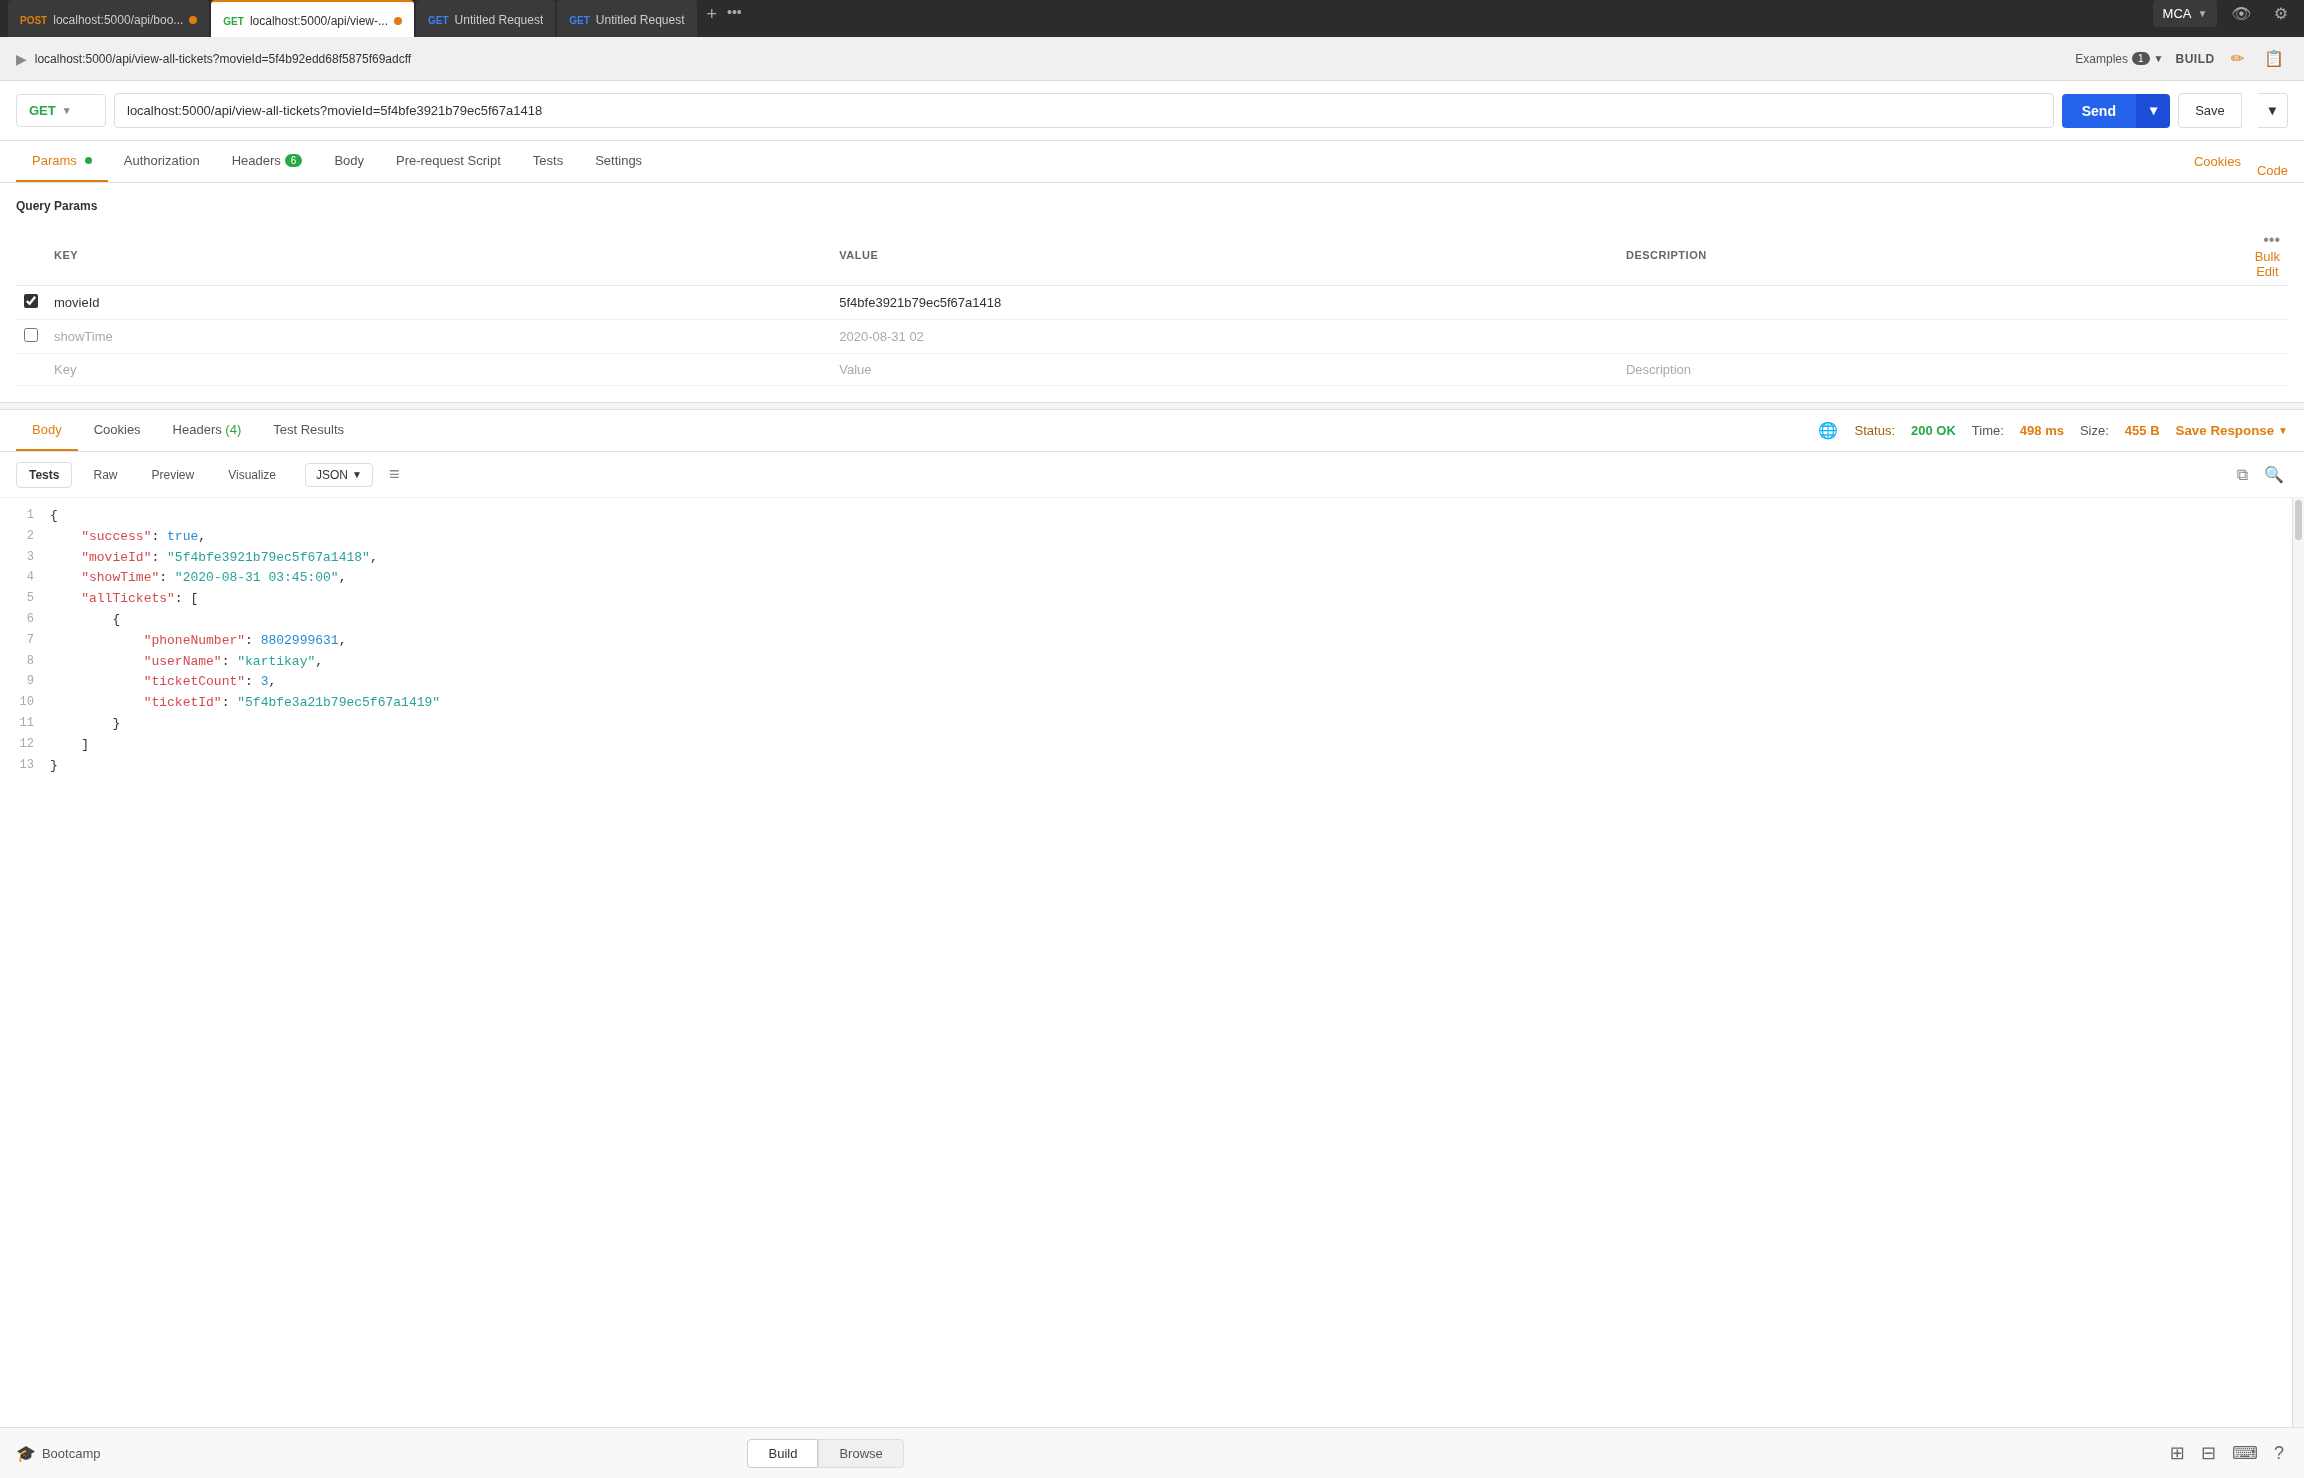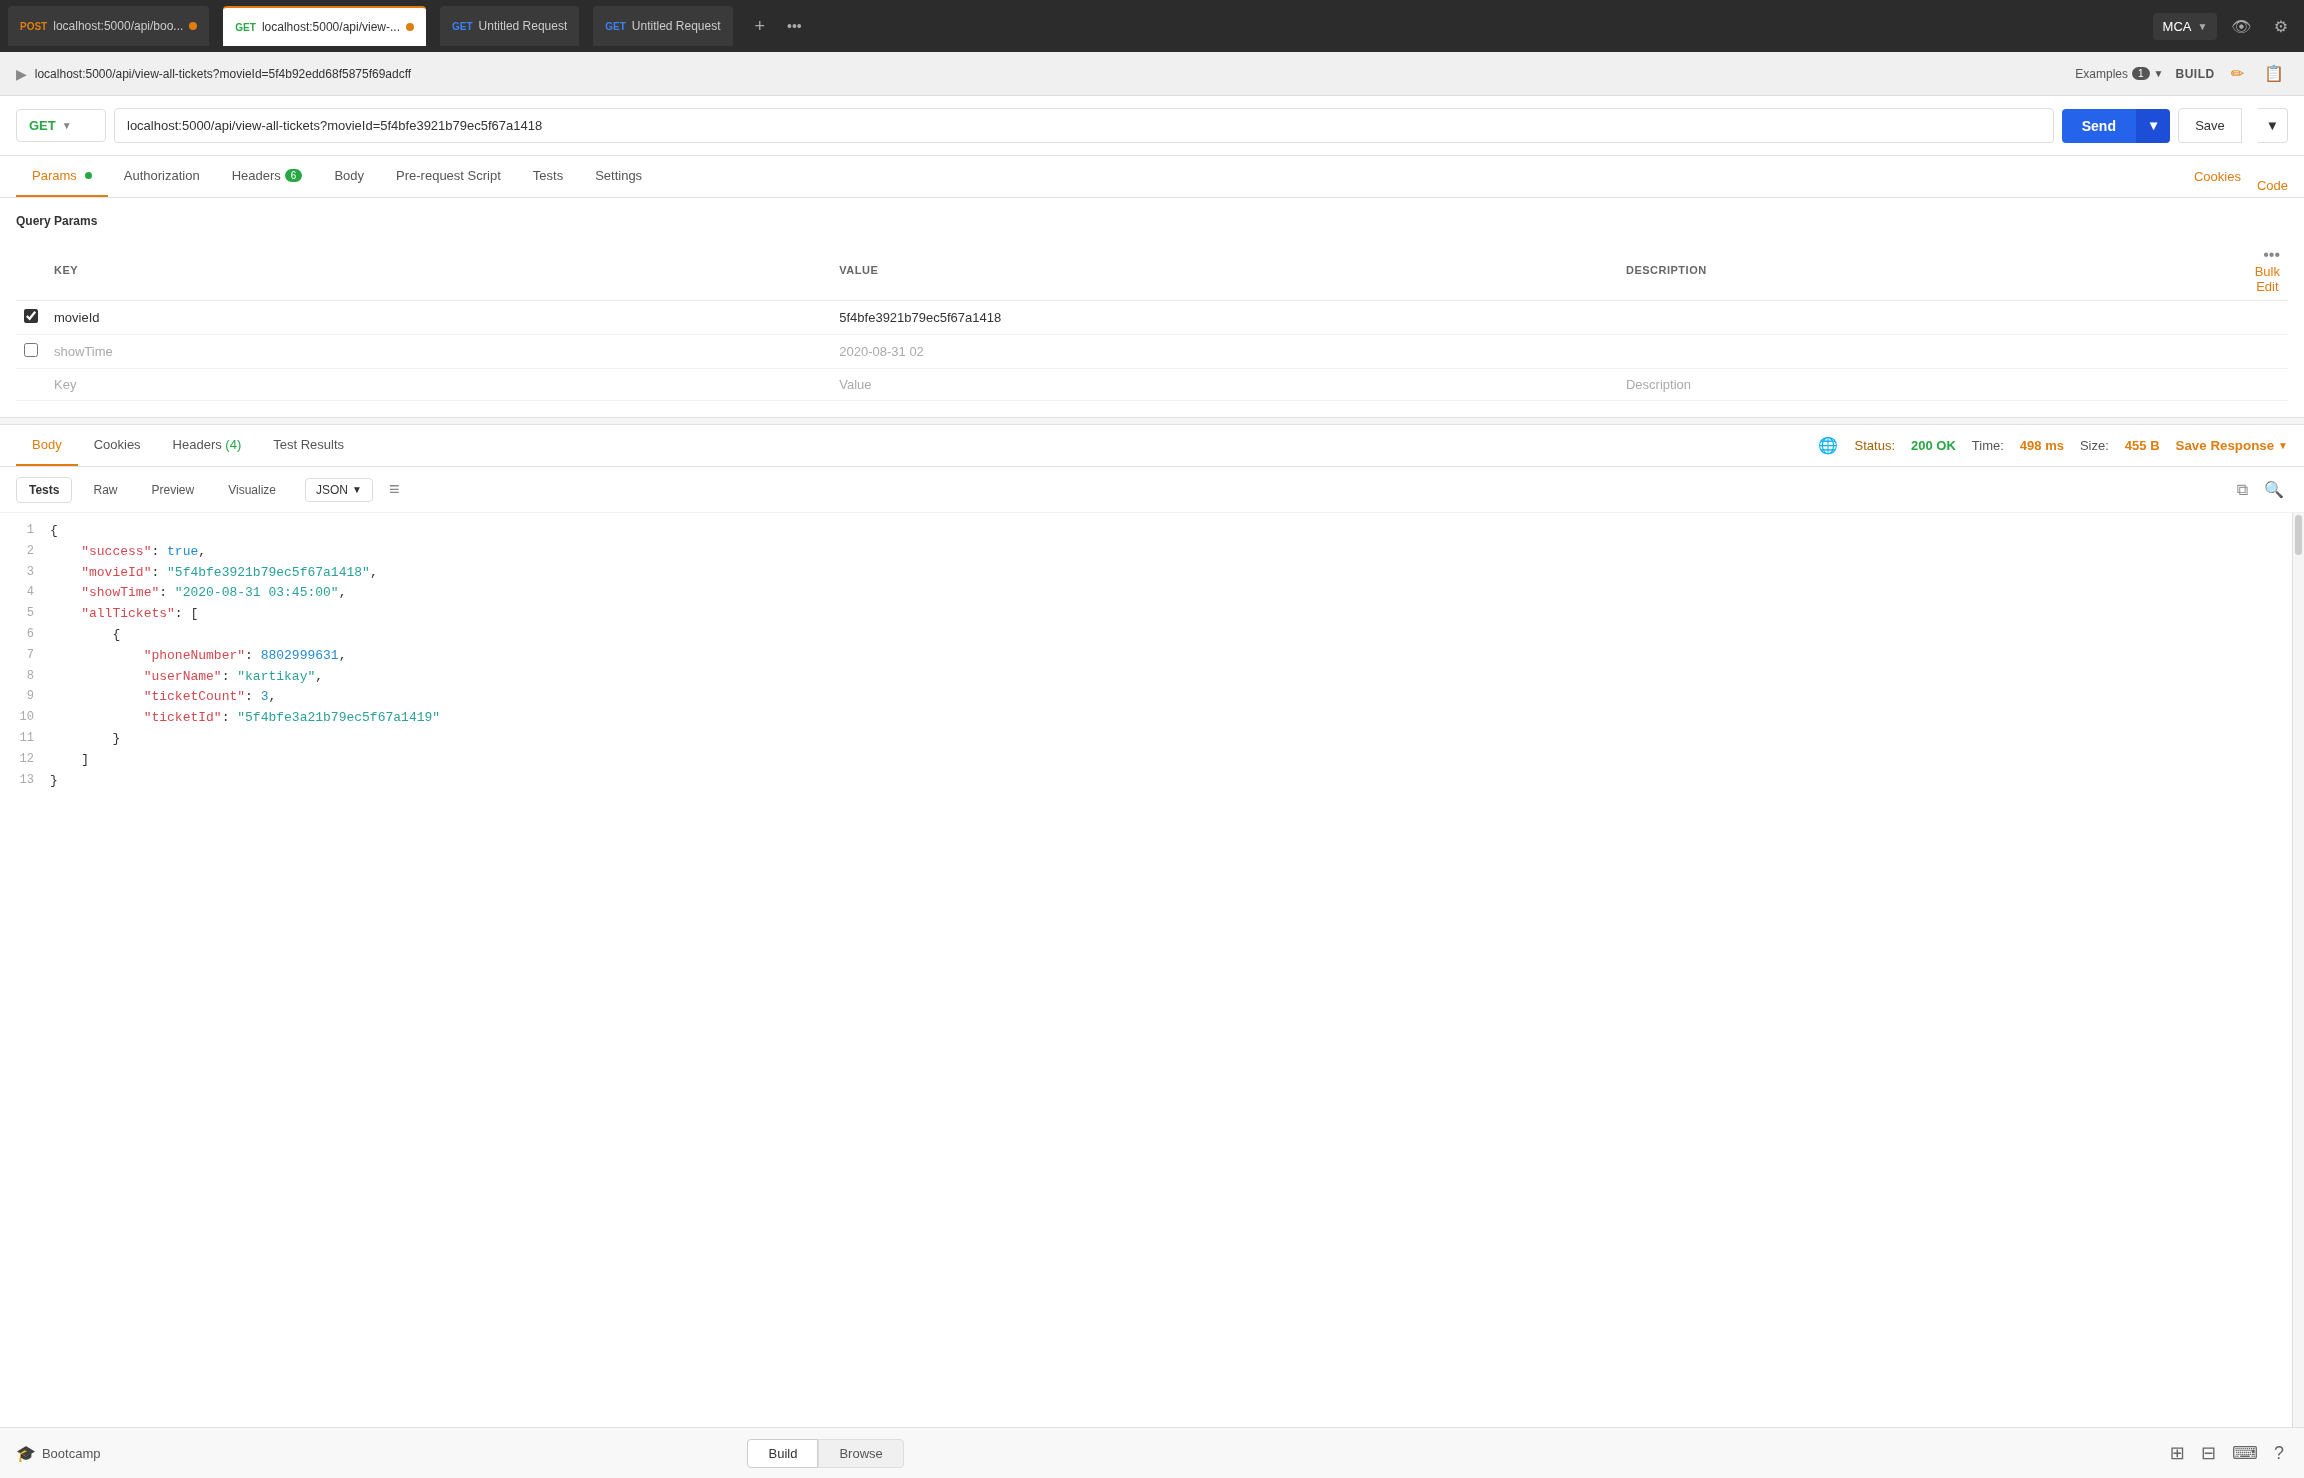--- a/index.html
+++ b/index.html
@@ -102,21 +102,21 @@
     .scrollbar-track { width: 12px; background: #f5f5f5; display: flex; align-items: flex-start; border-left: 1px solid #e0e0e0; flex-shrink: 0; }
     .scrollbar-thumb { width: 8px; height: 40px; background: #ccc; border-radius: 4px; margin: 2px; }
     .workspace-select-wrapper { display: flex; align-items: center; background: #3a3a3a; border-radius: 4px; padding: 6px 10px; gap: 6px; cursor: pointer; color: #fff; font-size: 13px; }
     .ws-chevron { color: #aaa; font-size: 10px; }
     .eye-btn { background: none; border: none; color: #aaa; cursor: pointer; padding: 4px 8px; font-size: 16px; }
     .sliders-btn { background: none; border: none; color: #aaa; cursor: pointer; padding: 4px 8px; font-size: 16px; }
   </style>
 </head>
 <body>
 
-<div style="display:flex; background:#2c2c2c; height:52px; align-items:center; padding: 0 8px; gap:14px; flex-shrink:0;">
+<div style="display:flex; background:#2c2c2c; height:37px; align-items:flex-start; padding: 0 8px; gap:2px; flex-shrink:0;">
 
   <div class="tab" style="background:#3a3a3a; color:#ccc;">
     <span class="method-badge post">POST</span>
     <span class="tab-title">localhost:5000/api/boo...</span>
     <span class="dot orange"></span>
   </div>
 
   <div class="tab active" style="background:#fff; color:#333; border-top: 2px solid #e07d10;">
     <span class="method-badge get-active" style="color:#28a745;">GET</span>
     <span class="tab-title">localhost:5000/api/view-...</span>

